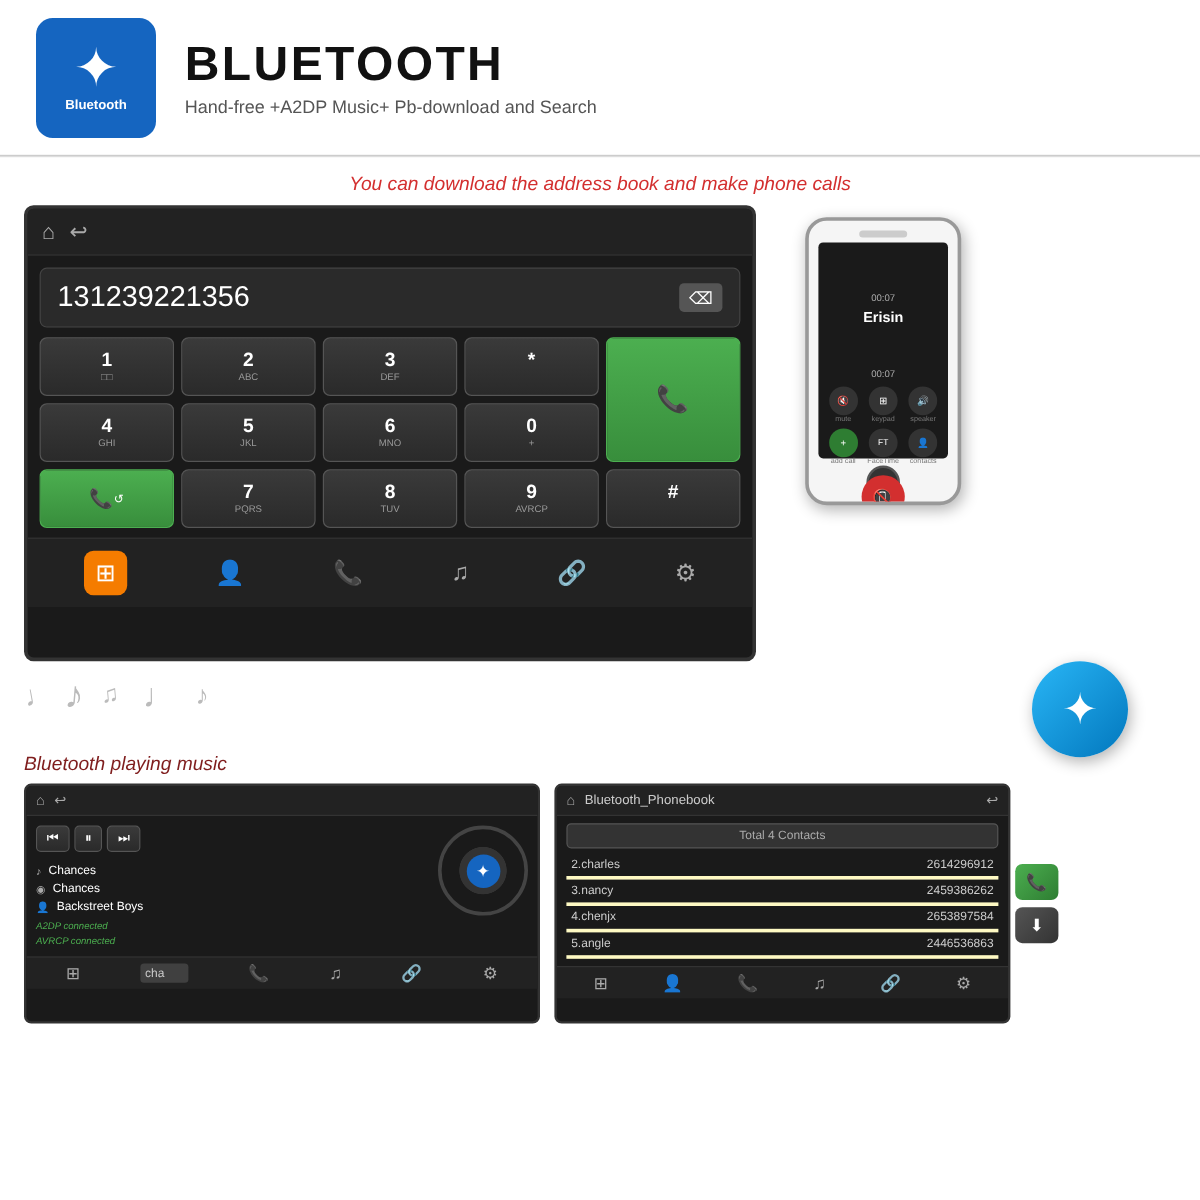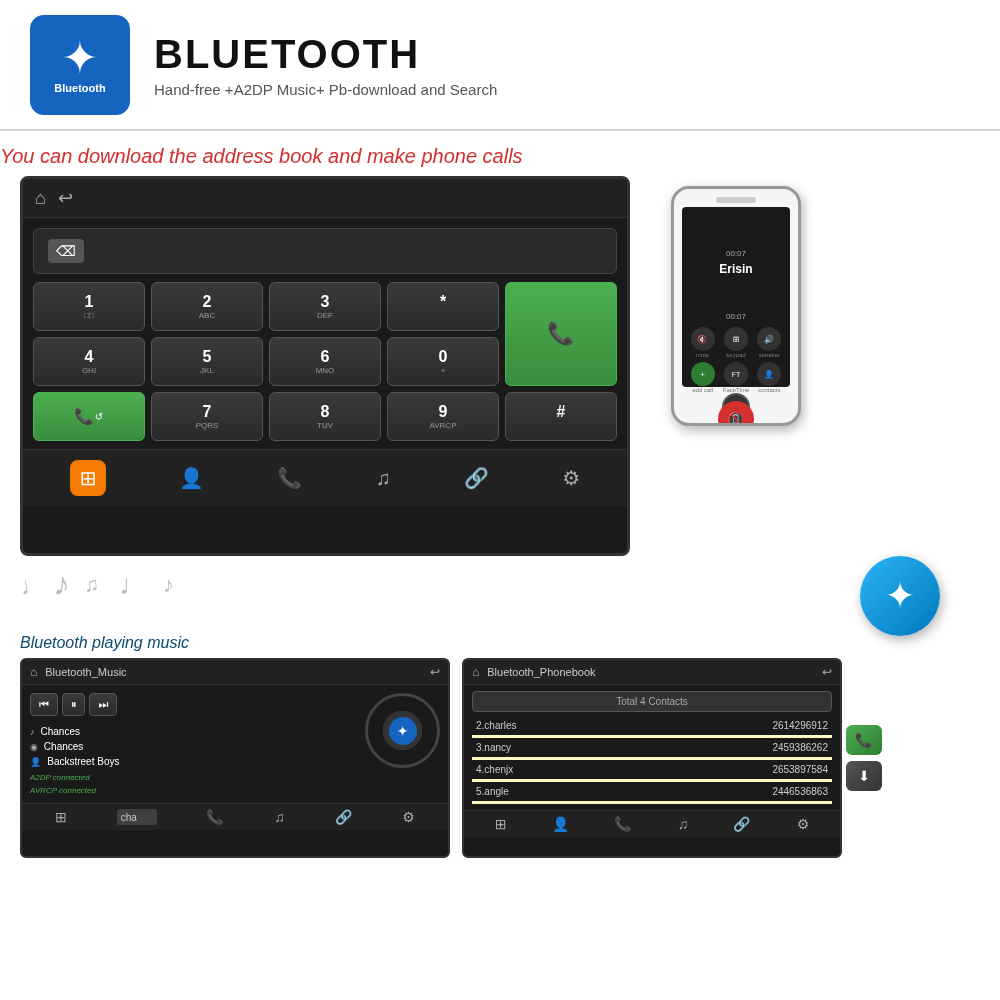--- a/index.html
+++ b/index.html
@@ -55,23 +55,24 @@
     }
 
     
     .divider {
       height: 1px;
       background: #ddd;
     }
 
     
     .section-title {
+      text-align: center;
       color: #d32f2f;
       font-style: italic;
-      font-size: 20px;
+      font-size: 16px;
       padding: 14px 0 8px 0;
     }
 
     
     .main-screenshot-area {
       display: flex;
       padding: 0 20px;
       gap: 16px;
       align-items: flex-start;
     }
@@ -287,21 +288,21 @@
     }
 
     
     .bottom-section {
       display: flex;
       gap: 12px;
       padding: 0 20px;
     }
     .section2-title {
       text-align: left;
-      color: #0c4a6e;
+      color: #7f1d1d;
       font-style: italic;
       font-size: 16px;
       padding: 8px 0 6px 20px;
     }
 
     
     .car-screen-small {
       width: 430px;
       height: 200px;
       background: #1a1a1a;
@@ -480,20 +481,21 @@
 <div class="section-title">You can download the address book and make phone calls</div>
 
 <div class="main-screenshot-area">
 
   <div class="car-screen-big">
     <div class="screen-topbar">
       <span class="home-icon">⌂</span>
       <span class="back-icon">↩</span>
     </div>
     <div class="phone-display">
+      <span class="phone-number">131239221356</span>
       <span class="backspace-btn">⌫</span>
     </div>
     <div class="dialpad">
       <div class="dial-btn"><span class="main-digit">1</span><span class="sub-letters">□□</span></div>
       <div class="dial-btn"><span class="main-digit">2</span><span class="sub-letters">ABC</span></div>
       <div class="dial-btn"><span class="main-digit">3</span><span class="sub-letters">DEF</span></div>
       <div class="dial-btn"><span class="main-digit">*</span></div>
       <div class="dial-btn call-btn" style="font-size:22px;">📞</div>
       <div class="dial-btn"><span class="main-digit">4</span><span class="sub-letters">GHI</span></div>
       <div class="dial-btn"><span class="main-digit">5</span><span class="sub-letters">JKL</span></div>
@@ -568,21 +570,20 @@
   <div style="position:absolute; right:60px; top:0; width:80px; height:80px; background:linear-gradient(135deg,#29B6F6,#0277BD); border-radius:50%; display:flex; align-items:center; justify-content:center; color:white; font-size:36px; box-shadow:2px 4px 12px rgba(0,0,0,0.3);">✦</div>
 </div>
 
 <div class="section2-title">Bluetooth playing music</div>
 
 <div class="bottom-section">
 
   <div class="car-screen-small">
     <div class="small-topbar">
       <span class="small-home">⌂</span>
-      <span class="small-title">Bluetooth_Music</span>
       <span class="small-back">↩</span>
     </div>
     <div class="music-player-content">
       <div class="music-controls">
         <div class="music-btn-row">
           <div class="music-btn">⏮</div>
           <div class="music-btn">⏸</div>
           <div class="music-btn">⏭</div>
         </div>
         <div class="music-track">

